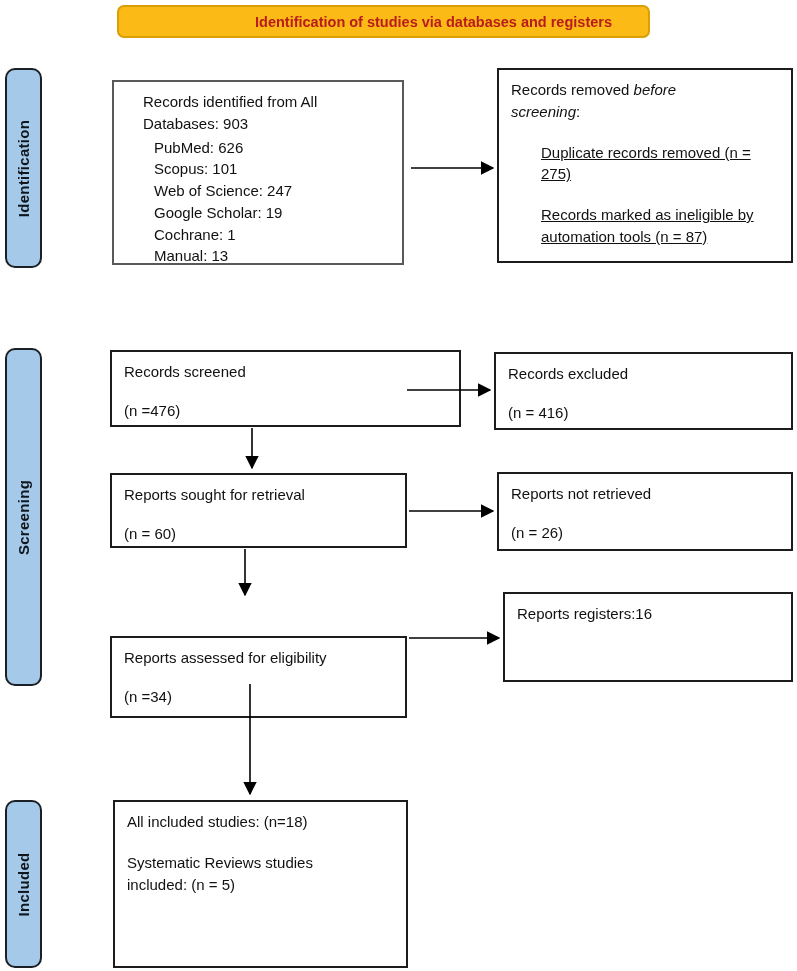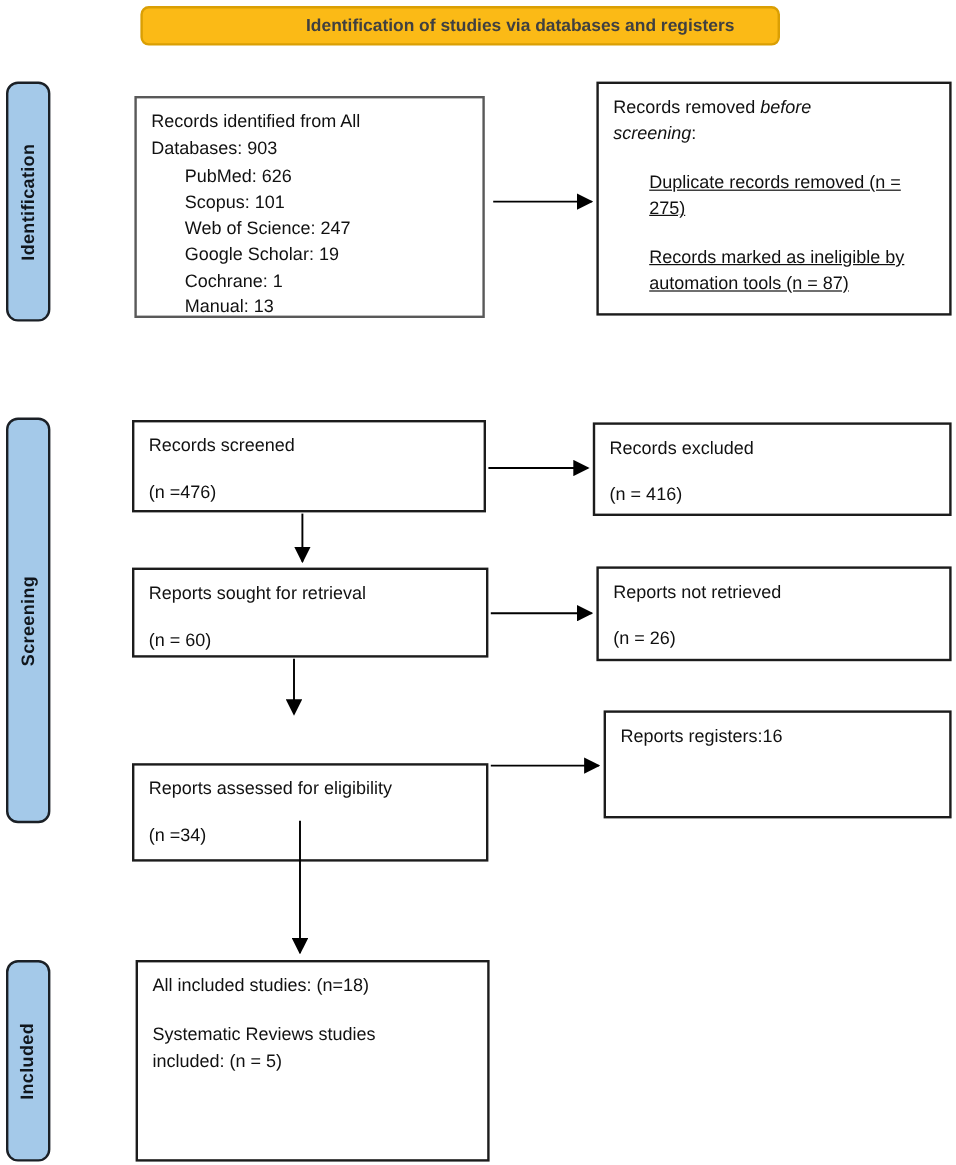--- a/index.html
+++ b/index.html
@@ -24,21 +24,21 @@
     background: var(--banner-fill, #FBBA16);
     border: 2px solid var(--banner-border, #DA9F04);
     border-radius: 7px;
     box-sizing: border-box;
     display: flex;
     align-items: center;
     justify-content: center;
     padding-left: 100px;
     font-size: 14.5px;
     font-weight: bold;
-    color: #404040;
+    color: #b91c1c;
   }
   
   .stage {
     position: absolute;
     left: 5px;
     width: 37px;
     background: var(--stage-fill, #A4C9E9);
     border: 2.5px solid var(--stage-border, #1B2026);
     border-radius: 10px;
     box-sizing: border-box;
@@ -63,29 +63,29 @@
     position: absolute;
     background: #ffffff;
     border: 2px solid var(--box-border, #1C1C1C);
     box-sizing: border-box;
     font-size: 15px;
     line-height: 1.45;
     padding: 9px 12px;
   }
   .box.identified { left: 112px; top: 80px;  width: 292px; height: 185px; border-color: var(--identified-border, #595959); }
   .box.removed    { left: 497px; top: 68px;  width: 296px; height: 195px; }
-  .box.screened   { left: 110px; top: 350px; width: 295px; height: 77px;  }
+  .box.screened   { left: 110px; top: 350px; width: 351px; height: 77px;  }
   .box.records-excluded { left: 494px; top: 352px; width: 299px; height: 78px; }
   .box.sought     { left: 110px; top: 473px; width: 297px; height: 75px;  }
   .box.not-retrieved { left: 497px; top: 472px; width: 296px; height: 79px; }
   .box.assessed   { left: 110px; top: 636px; width: 297px; height: 82px;  }
   .box.reports-excluded { left: 503px; top: 592px; width: 290px; height: 90px; }
   .box.included-studies { left: 113px; top: 800px; width: 295px; height: 168px; }
 
-  .main-line { max-width: 232px; }
+  .main-line { max-width: 232px; margin-left: 17px; }
   .sub-list { padding-left: 28px; margin-top: 2px; }
   .sub-line { white-space: nowrap; }
 
   .removed-heading { max-width: 215px; margin-bottom: 19px; }
   .removed-items { padding-left: 30px; }
   .removed-item { max-width: 213px; margin-top: 0; margin-bottom: 19px; text-decoration: underline; }
 
   .count-line { margin-top: 17px; }
 
   .inc-line { max-width: 246px; margin: 0 0 19px 0; }

